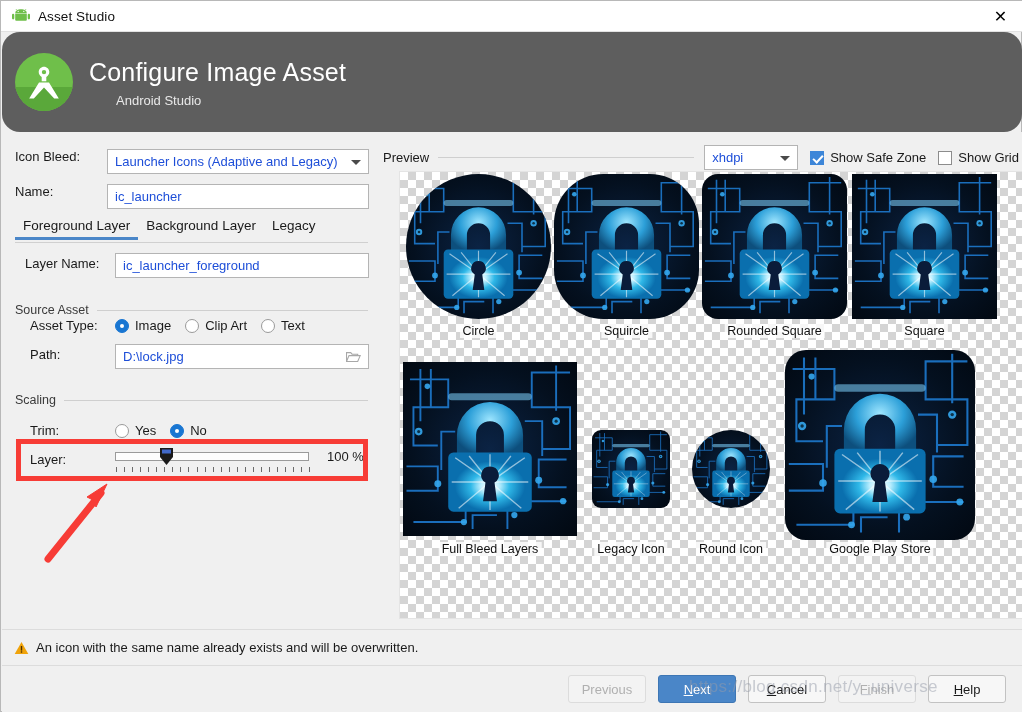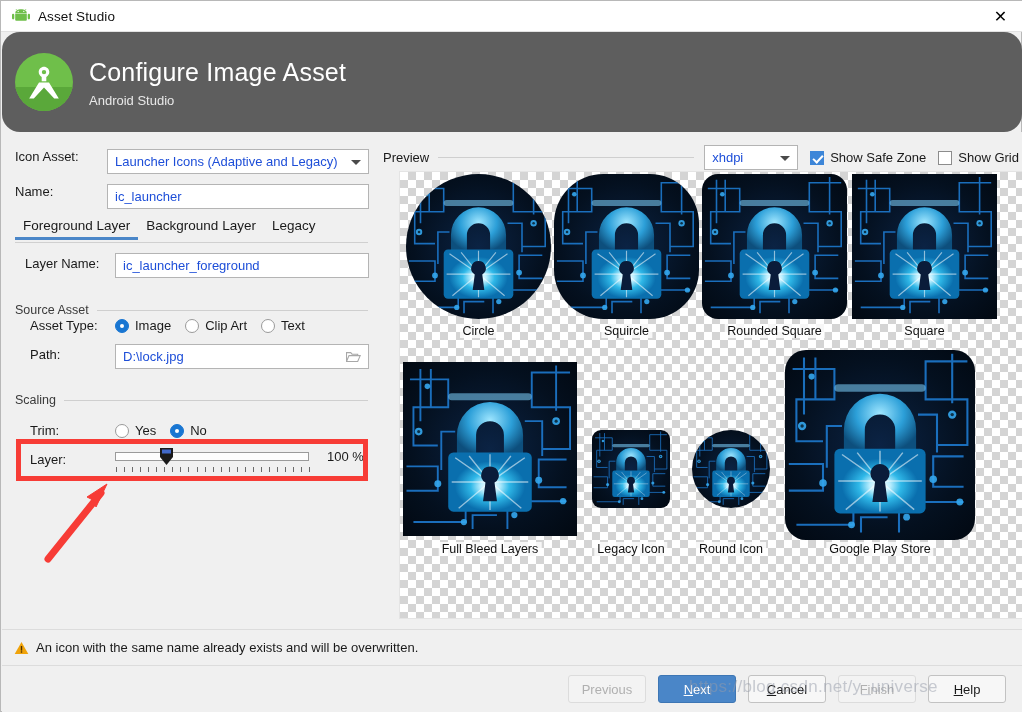--- a/index.html
+++ b/index.html
@@ -56,21 +56,21 @@
     position: absolute; left: 0; bottom: 0; width: 100%; height: 42%;
     background: #5aa83a;
   }
   .banner-logo svg { position: absolute; left: 0; top: 0; }
   .banner-text { display: flex; flex-direction: column; justify-content: center; }
   .banner-title {
     font-size: 25px; color: #ffffff; font-weight: normal;
     letter-spacing: .2px; line-height: 30px;
   }
   .banner-sub {
-    font-size: 13px; color: #e8e8e8; margin-top: 6px; line-height: 15px;
+    font-size: 13px; color: #e8e8e8; margin-top: 6px; line-height: 15px; margin-left: 27px;
   }
 
   
   .body-area {
     position: absolute; left: 1px; top: 131px;
     width: 1020px; height: 497px;
     background: #f0f0f0;
   }
 
   
@@ -282,21 +282,21 @@
       <div class="banner-title">Configure Image Asset</div>
       <div class="banner-sub">Android Studio</div>
     </div>
   </div>
 
   <div class="body-area">
 
     <div class="left-panel">
 
       <div class="row" style="left:13px; top:17px;">
-        <span class="lbl" style="width:92px;">Icon Asset:</span>
+        <span class="lbl" style="width:92px;">Icon Bleed:</span>
       </div>
       <div class="fld combo" style="position:absolute; left:105px; top:148px; width:262px; top:17px;">
         <span>Launcher Icons (Adaptive and Legacy)</span>
         <span class="arrow"></span>
       </div>
 
       <div class="row" style="left:13px; top:52px;">
         <span class="lbl" style="width:92px;">Name:</span>
       </div>
       <div class="fld" style="position:absolute; left:105px; top:52px; width:262px;">

